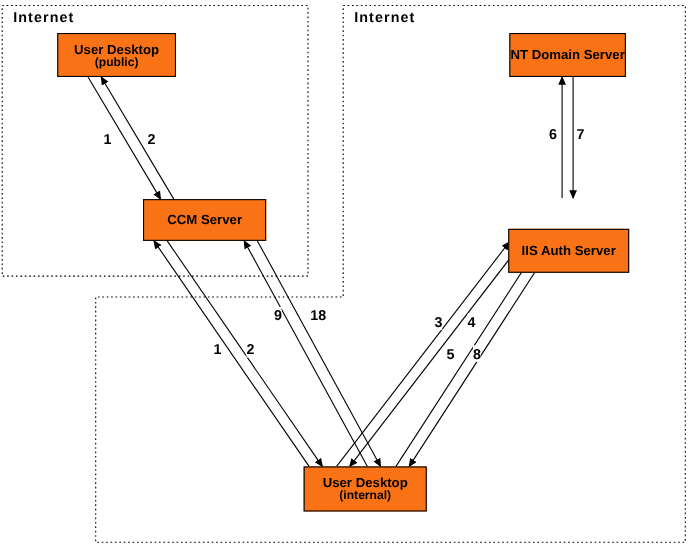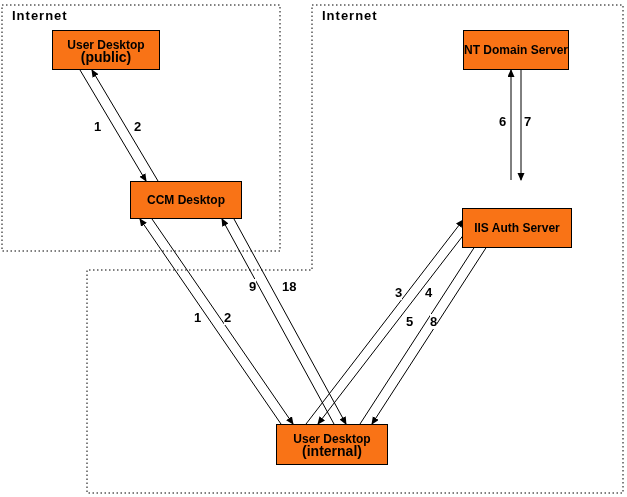--- a/index.html
+++ b/index.html
@@ -41,21 +41,21 @@
     text-align: center;
     box-sizing: border-box;
   }
   .node .title {
     font-size: 12px;
     font-weight: bold;
     white-space: nowrap;
     line-height: 14px;
   }
   .node .subtitle {
-    font-size: 14px;
+    font-size: 11px;
     font-weight: bold;
     white-space: nowrap;
     line-height: 11px;
   }
   .edge-label {
     position: absolute;
     font-size: 13px;
     font-weight: bold;
     white-space: nowrap;
     background: #ffffff;
@@ -97,21 +97,21 @@
 
   <span class="zone-label" style="left:12px; top:8px;">Internet</span>
   <span class="zone-label" style="left:322px; top:8px;">Internet</span>
 
   <div class="node" style="left:52px; top:30px; width:108px; height:40px;">
     <span class="title">User Desktop</span>
     <span class="subtitle">(public)</span>
   </div>
 
   <div class="node" style="left:130px; top:181px; width:112px; height:38px;">
-    <span class="title">CCM Desktop</span>
+    <span class="title">CCM Server</span>
   </div>
 
   <div class="node" style="left:463px; top:30px; width:106px; height:40px;justify-content:center;">
     <span class="title">NT Domain Server</span>
   </div>
 
   <div class="node" style="left:462px; top:180px; width:110px; height:40px;margin-top:28px;">
     <span class="title">IIS Auth Server</span>
   </div>
 

